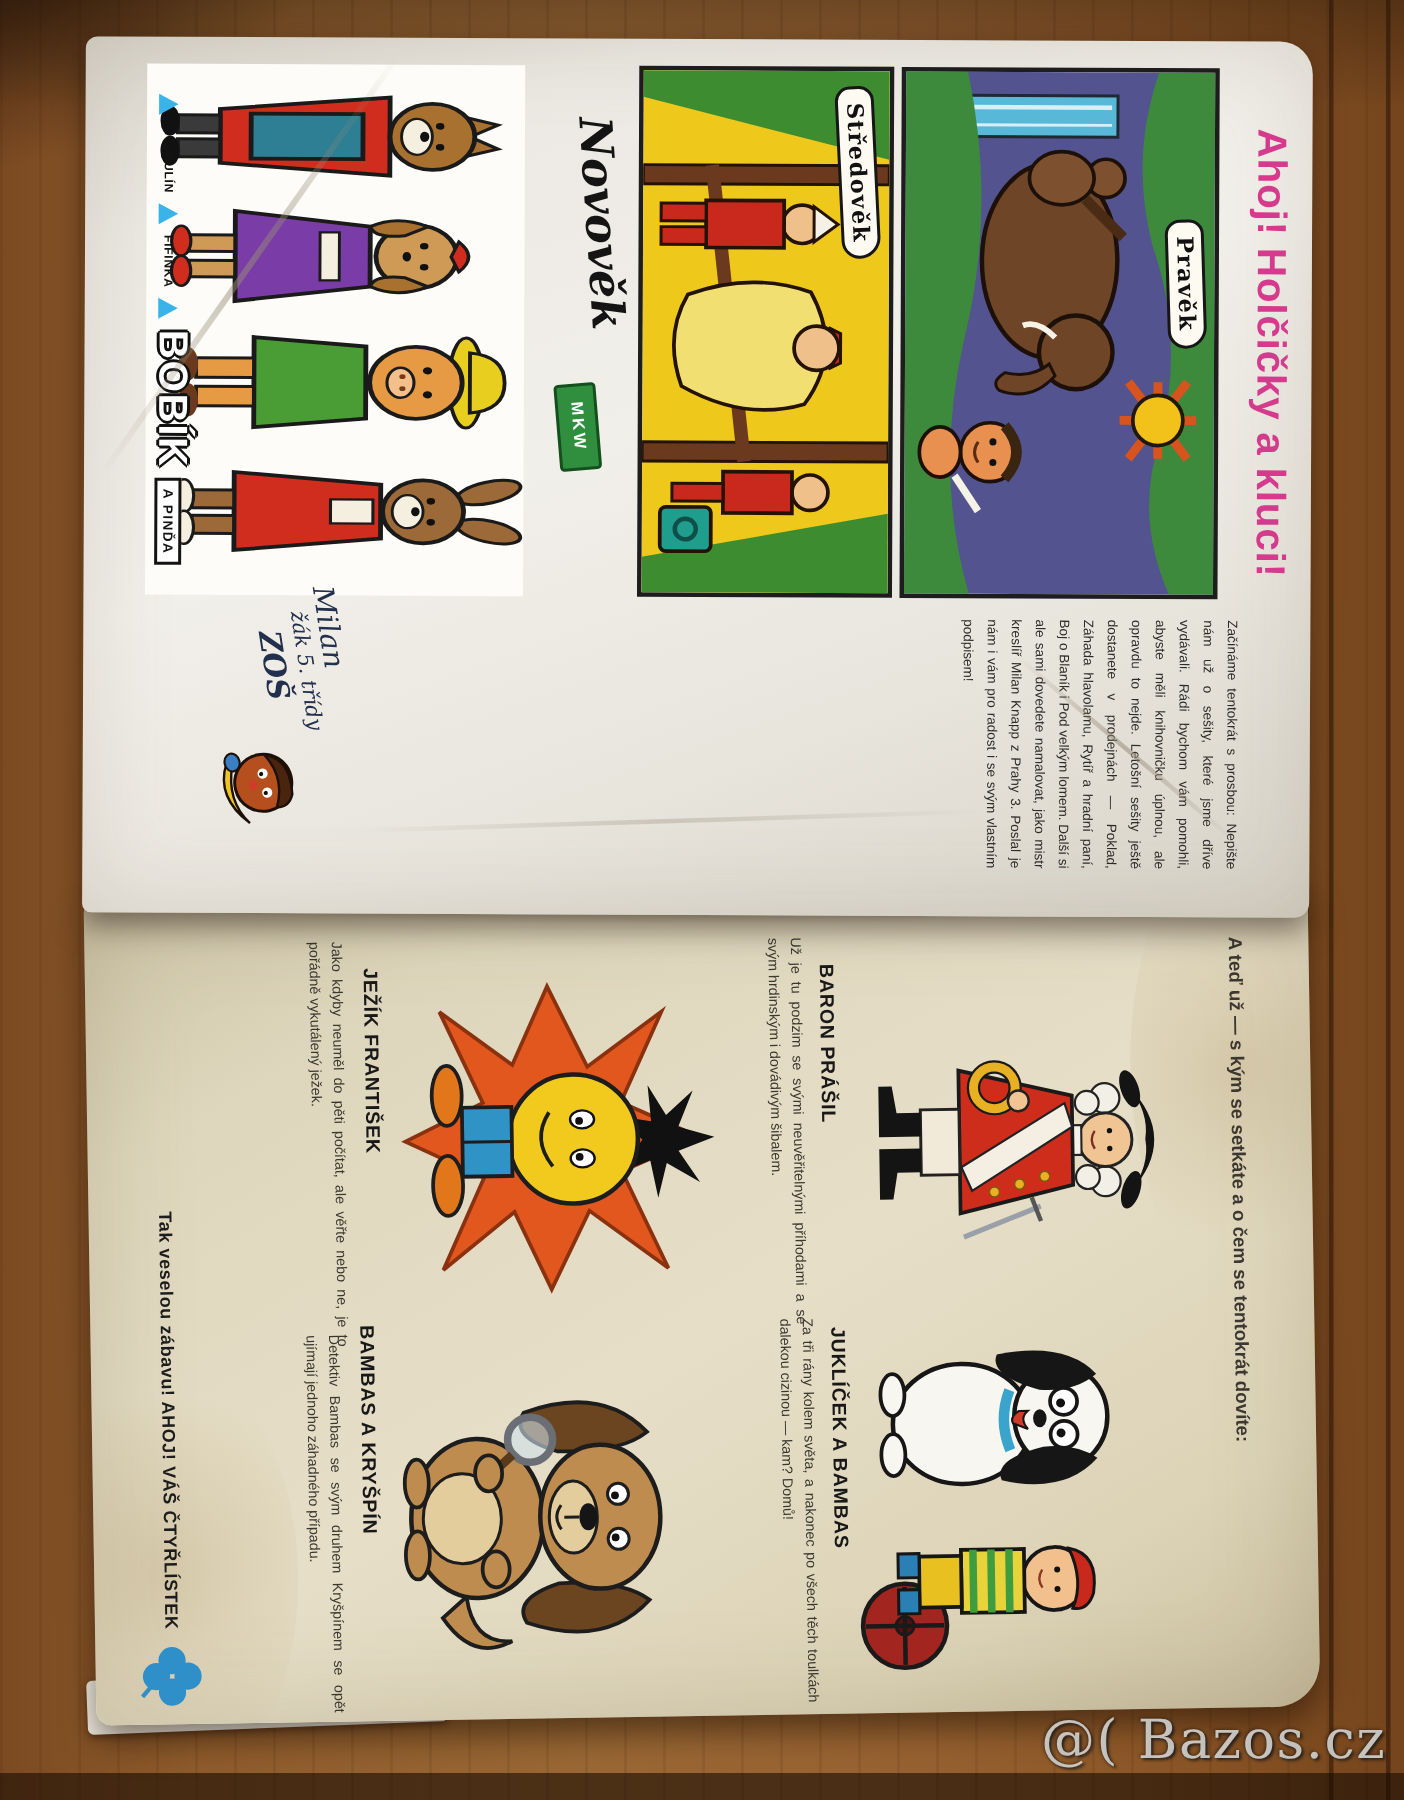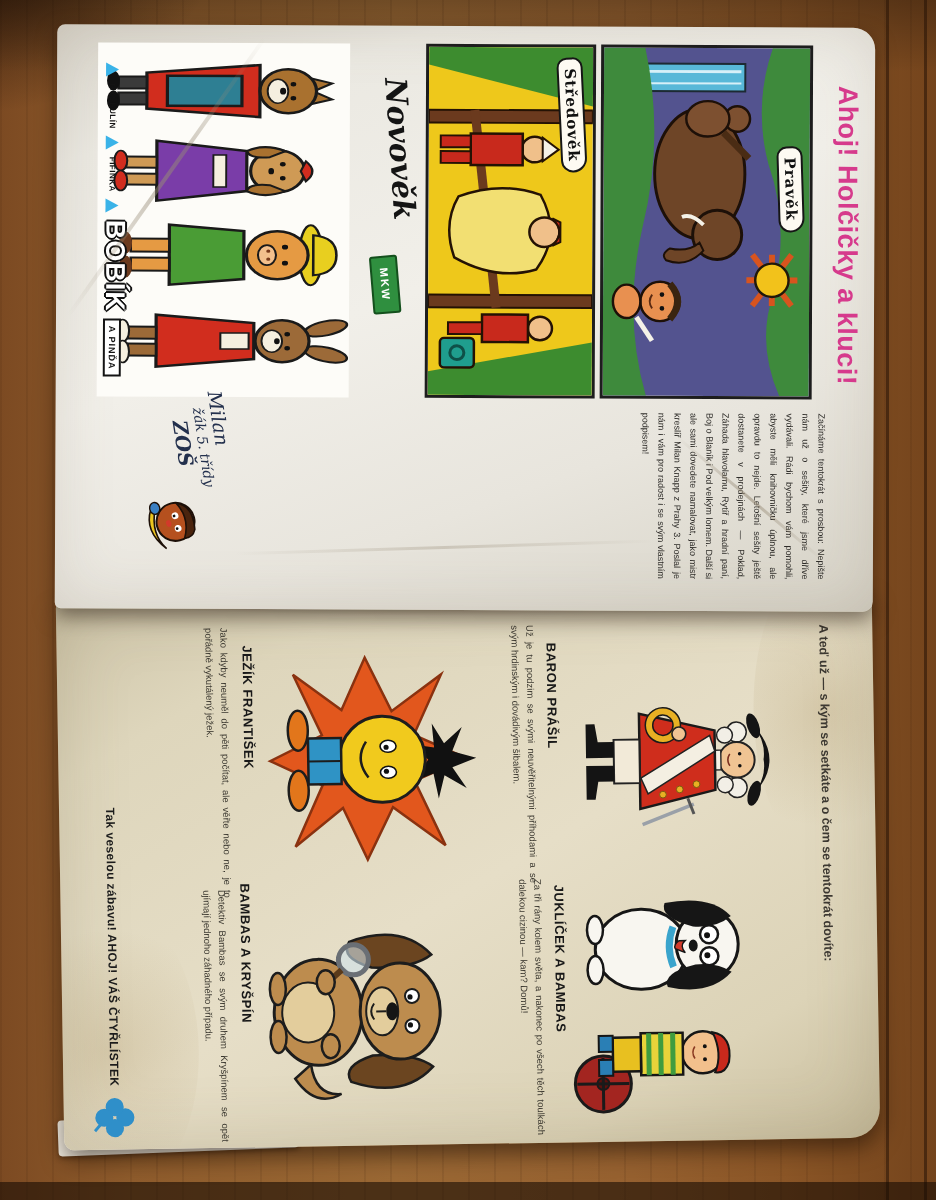--- a/index.html
+++ b/index.html
@@ -405,13 +405,14 @@
         <path d="M12,46 Q32,58 54,40 Q36,52 13,42 Z" fill="#ecc51f" stroke="#1d1008" stroke-width="1.6"></path>
         <ellipse cx="12" cy="42" rx="6" ry="5" fill="#3a7fc2" stroke="#1d1008" stroke-width="1.4"></ellipse>
       </svg>
     </div>
 
     <div class="crease crease1"></div>
     <div class="crease crease2"></div>
     <div class="crease crease3"></div>
   </div>
 
+  <div class="watermark">@( Bazos.cz</div>
 </div>
 
 </body></html>

